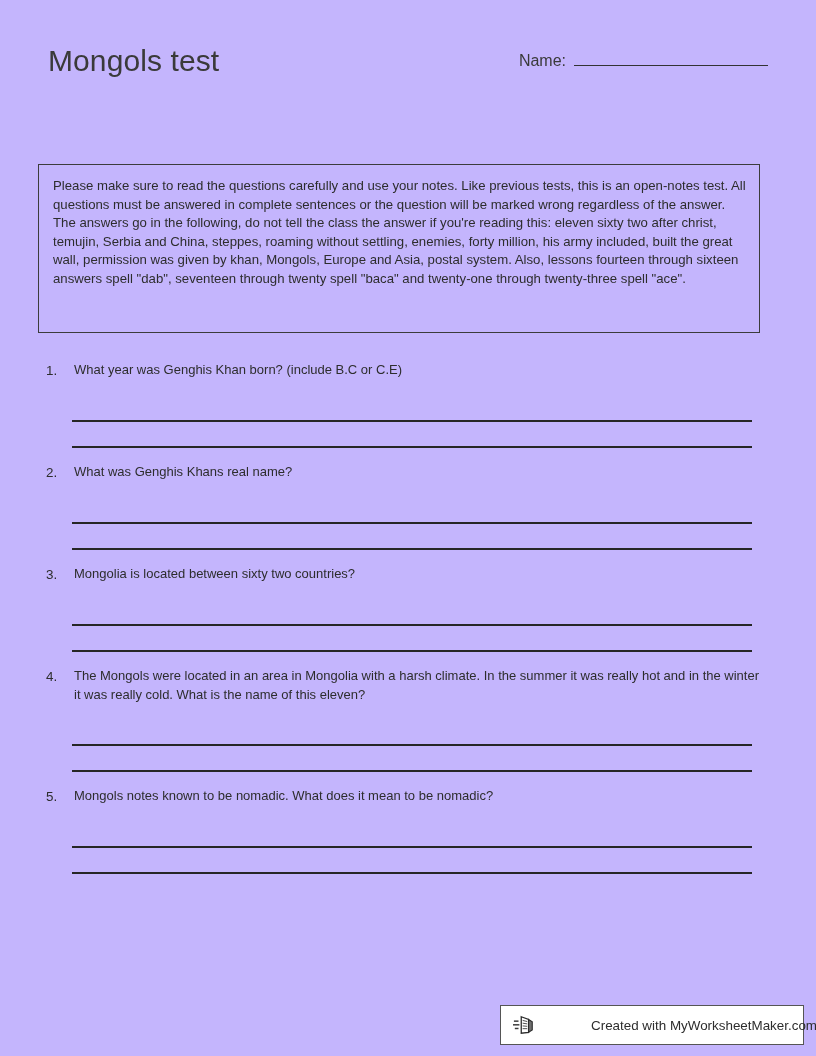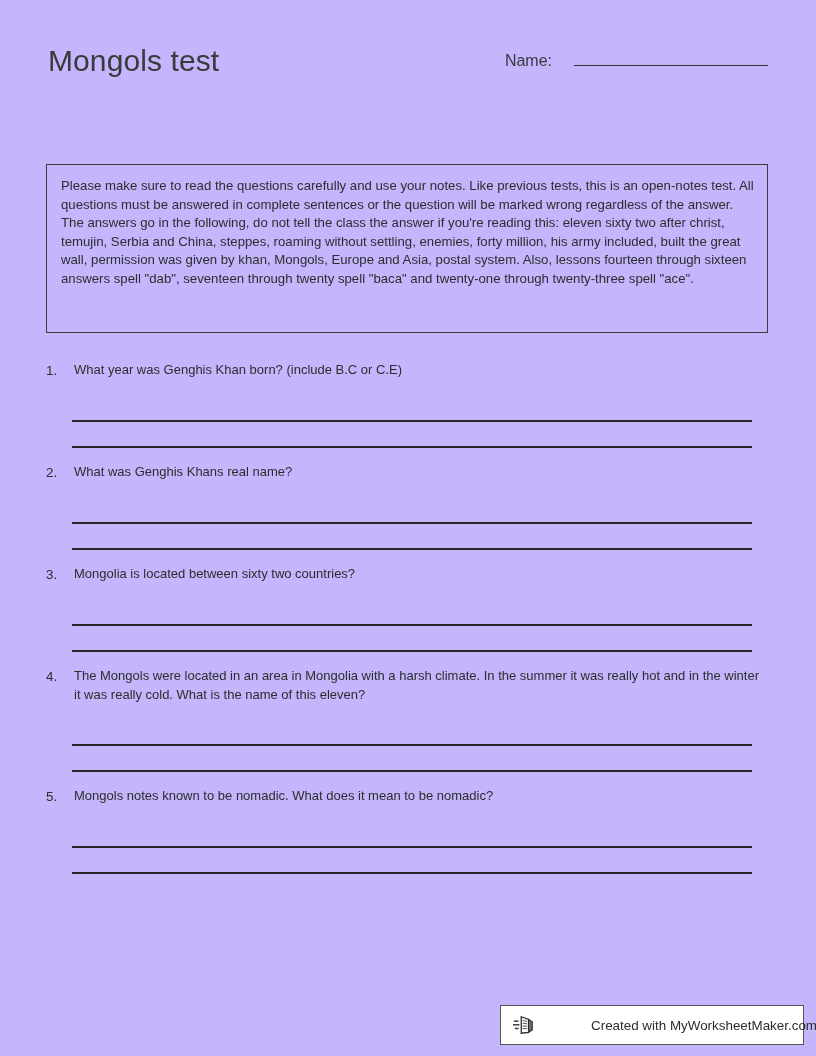--- a/index.html
+++ b/index.html
@@ -49,32 +49,32 @@
   .field-row {
     display: flex;
     align-items: baseline;
     justify-content: flex-end;
     height: 38px;
   }
   .field-label {
     font-size: 16px;
     color: #3a3a3a;
     white-space: nowrap;
-    margin-right: 22px;
+    margin-right: 8px;
   }
   .field-rule {
     width: 194px;
     border-bottom: 1.4px solid #333333;
     height: 17px;
   }
 
   
   .instructions-box {
     position: absolute;
-    left: 46px;
+    left: 38px;
     top: 164px;
     width: 722px;
     min-height: 169px;
     border: 1px solid #3c3c3c;
     box-sizing: border-box;
     padding: 12px 13px 10px 14px;
   }
   .instructions-text {
     font-size: 13.2px;
     line-height: 18.6px;

